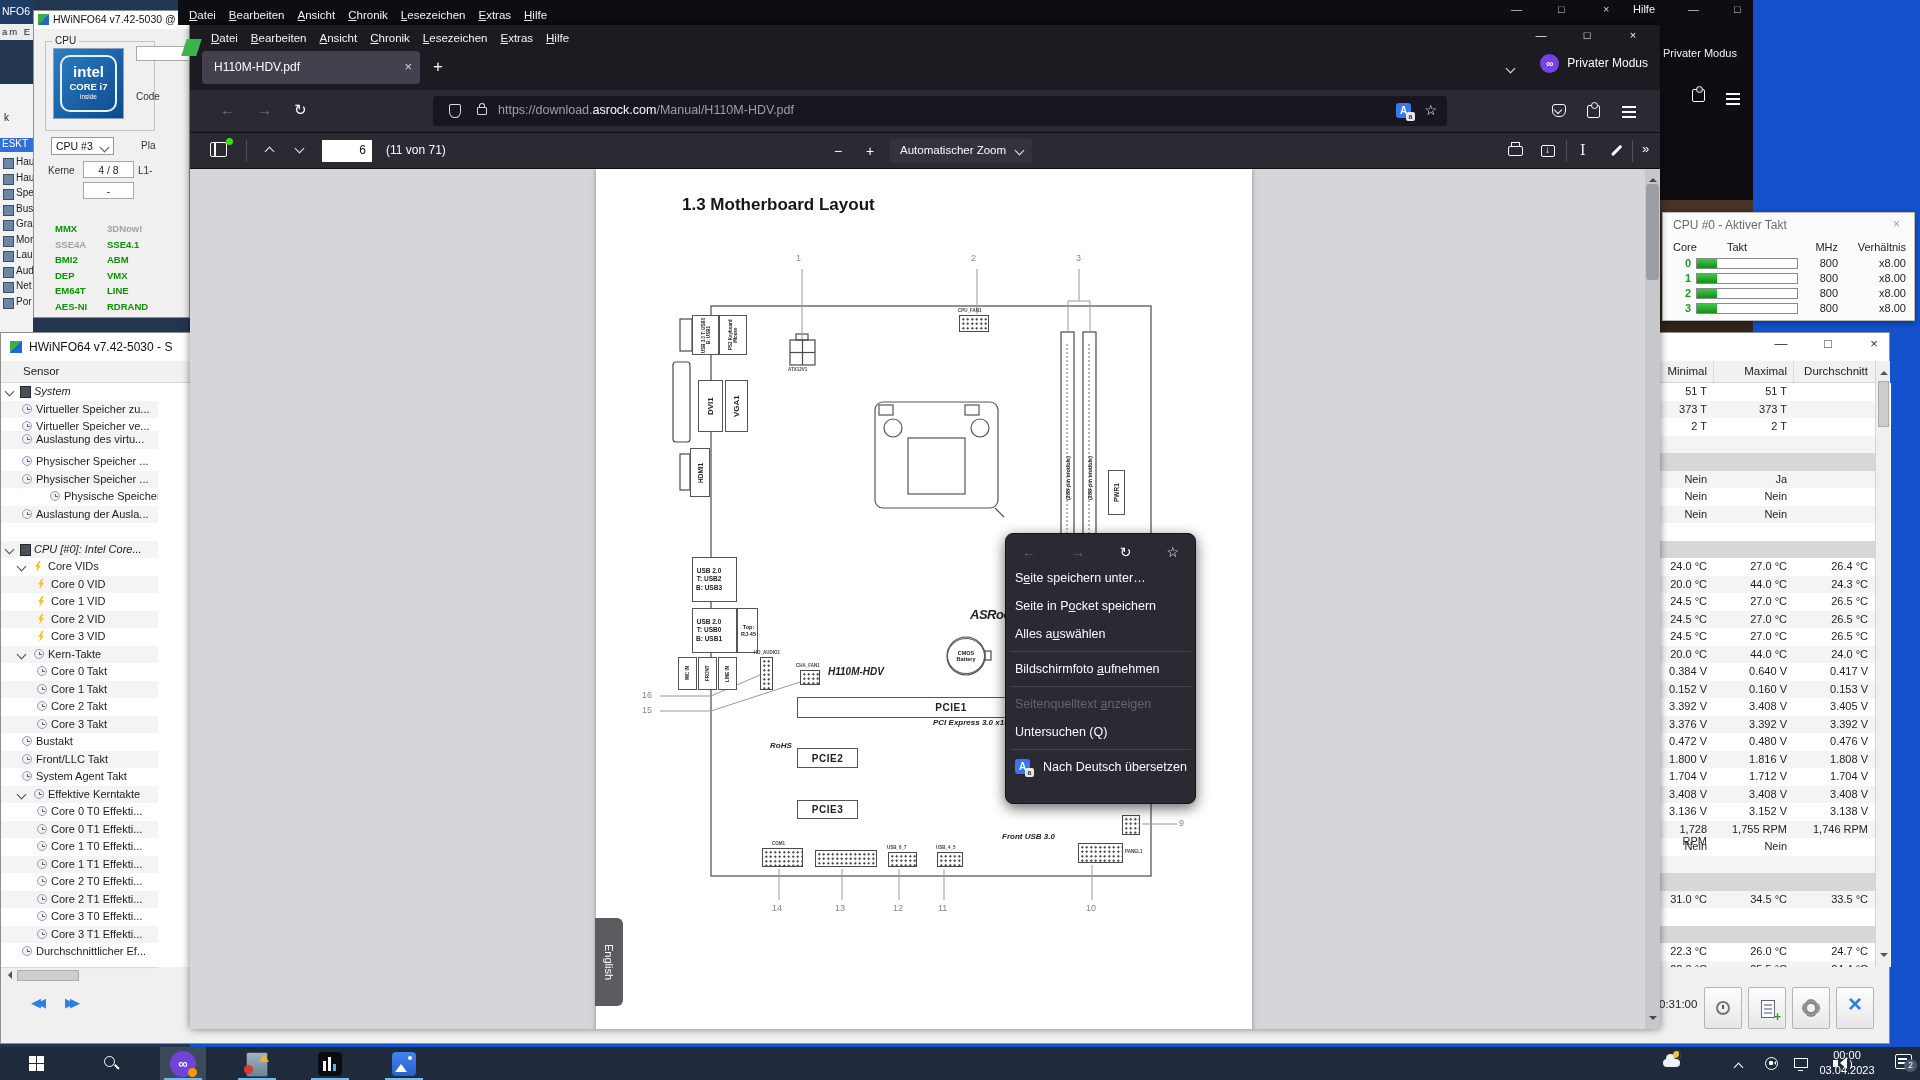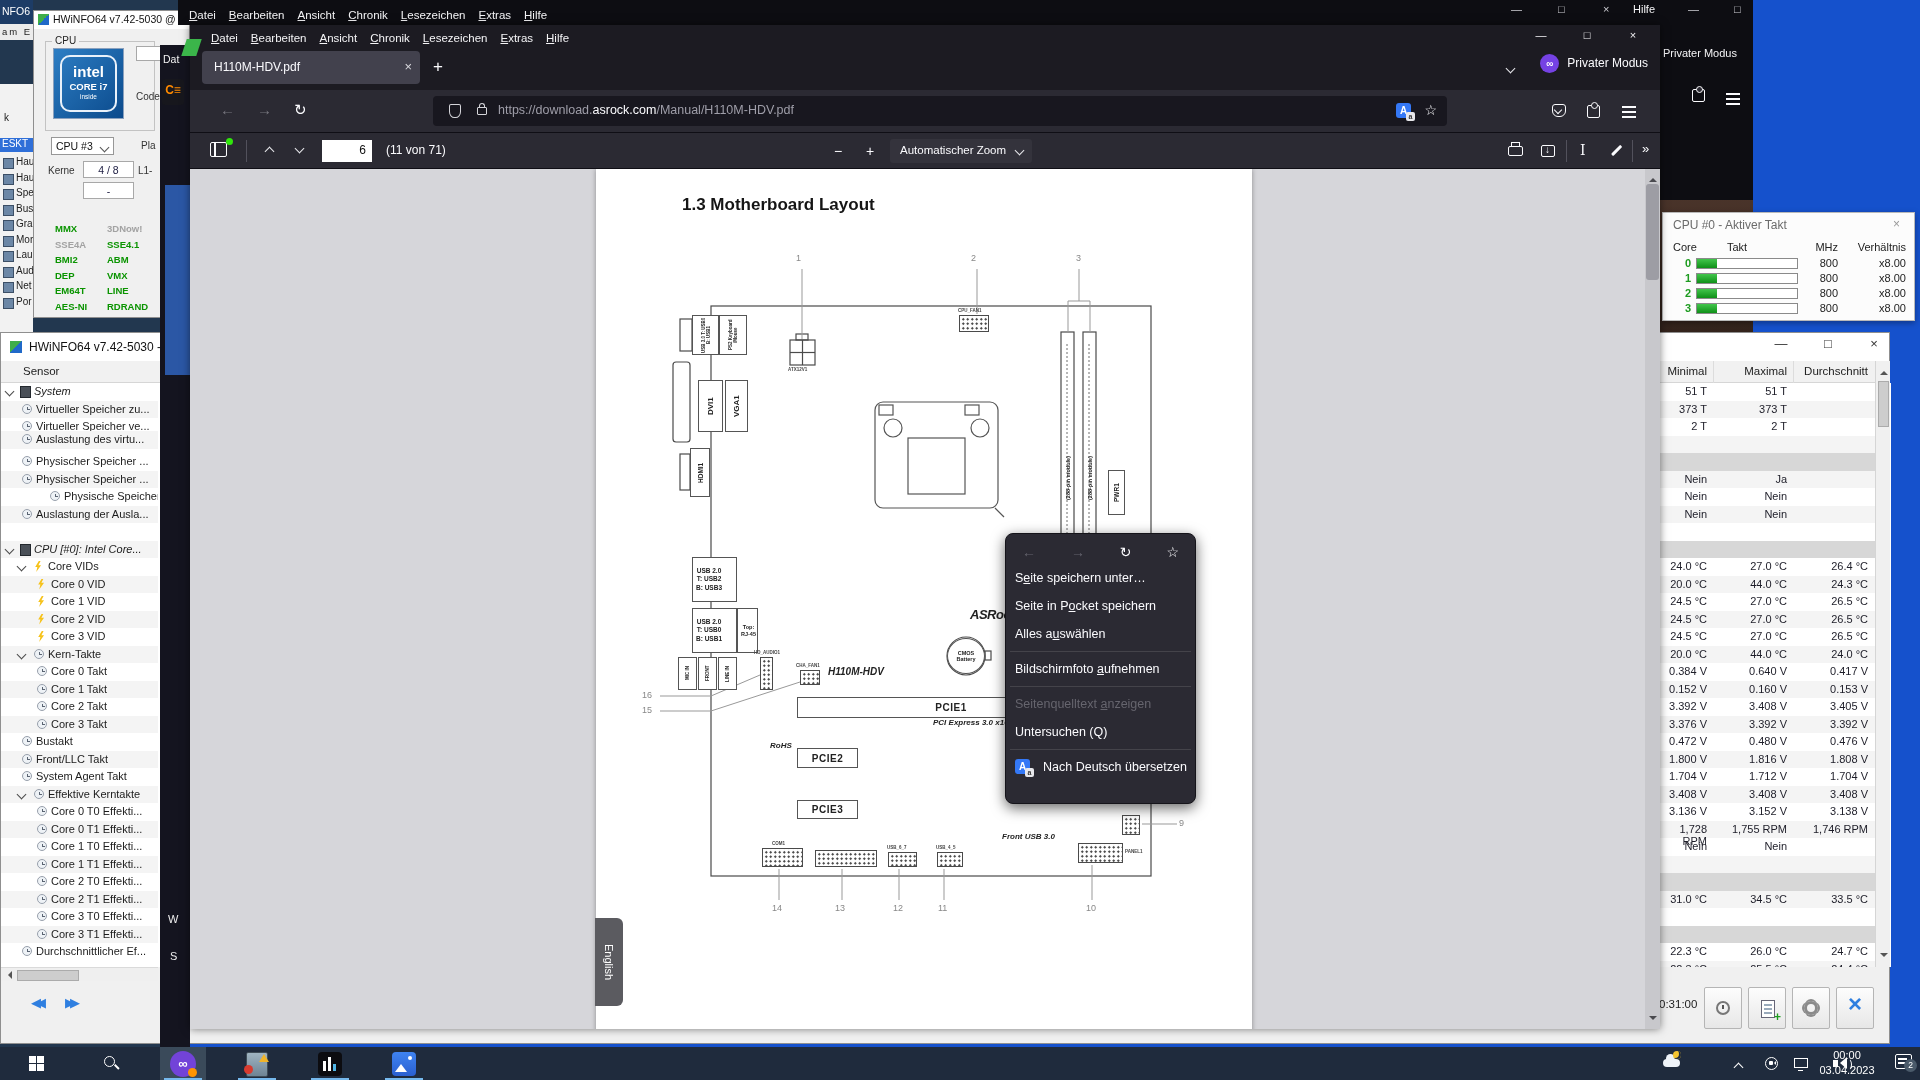--- a/index.html
+++ b/index.html
@@ -312,27 +312,20 @@
         <div class="feat on" style="left: 73px; top: 243px;">ABM</div>
         <div class="feat on" style="left: 21px; top: 258.5px;">DEP</div>
         <div class="feat on" style="left: 73px; top: 258.5px;">VMX</div>
         <div class="feat on" style="left: 21px; top: 274px;">EM64T</div>
         <div class="feat on" style="left: 73px; top: 274px;">LINE</div>
         <div class="feat on" style="left: 21px; top: 289.5px;">AES-NI</div>
         <div class="feat on" style="left: 73px; top: 289.5px;">RDRAND</div>
       </div>
   </div>
 
-  <div id="strip" class="abs">
-    <span class="dat">Dat</span>
-    <div class="cicon">C≡</div>
-    <div class="blue"></div>
-    <span class="wl" style="left:8px;top:868px;">W</span>
-    <span class="wl" style="left:10px;top:905px;">S</span>
-  </div>
   <div id="green-logo" class="abs"></div>
 
   <div id="sensor-win" class="abs">
     <div id="sw-title">
       <span class="ti"></span>
       <span class="tt">HWiNFO64 v7.42-5030 - S</span>
       <span class="winctl" style="left:1757px;">—</span>
       <span class="winctl" style="left:1804px;">□</span>
       <span class="winctl" style="left:1850px;">×</span>
     </div>

